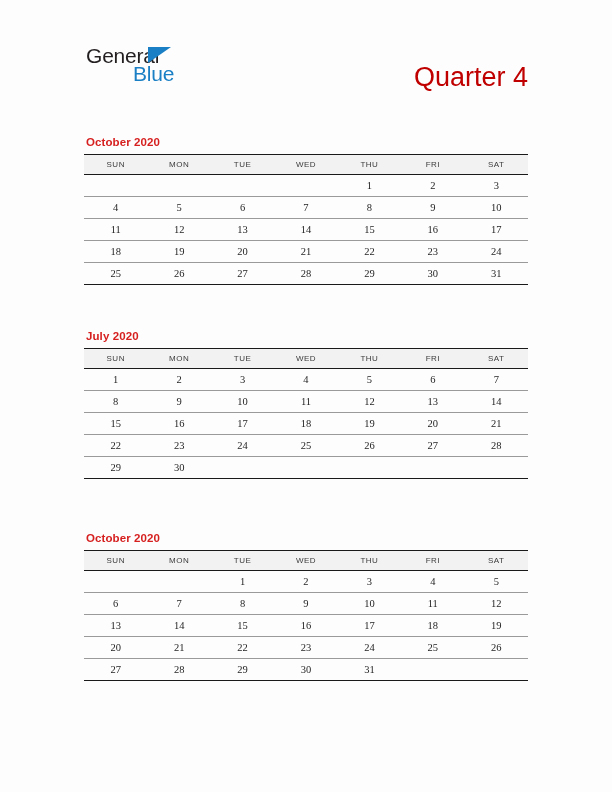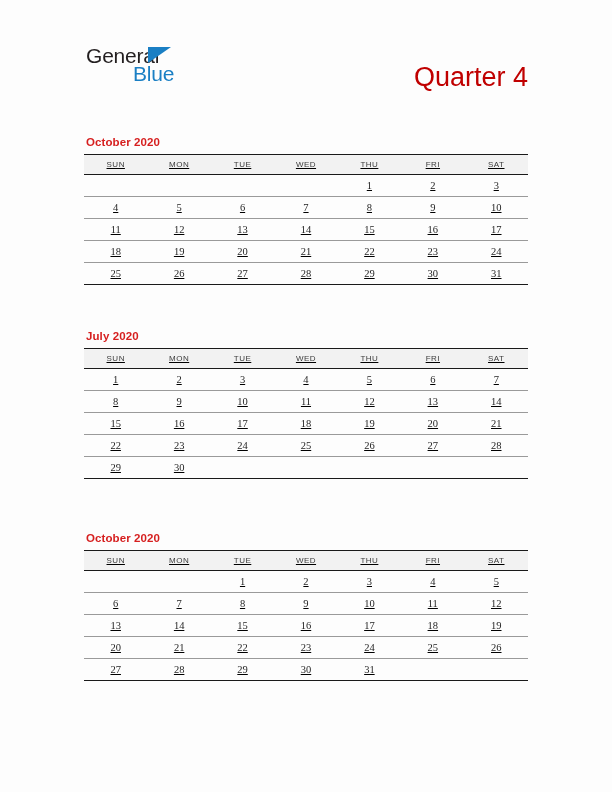--- a/index.html
+++ b/index.html
@@ -95,21 +95,20 @@
     color: #d61f1f;
     margin: 0 0 6px 2px;
     letter-spacing: 0.1px;
     font-family: "Liberation Sans", sans-serif;
   }
 
   table.cal {
     border-collapse: collapse;
     width: 444px;
     table-layout: fixed;
-    text-decoration: underline;
   }
   table.cal th {
     background: #f2f2f2;
     font-size: 8px;
     font-weight: normal;
     color: #3a3a3a;
     letter-spacing: 0.5px;
     text-align: center;
     padding: 5px 0 5px 0;
     border-top: 1.4px solid #1a1a1a;

